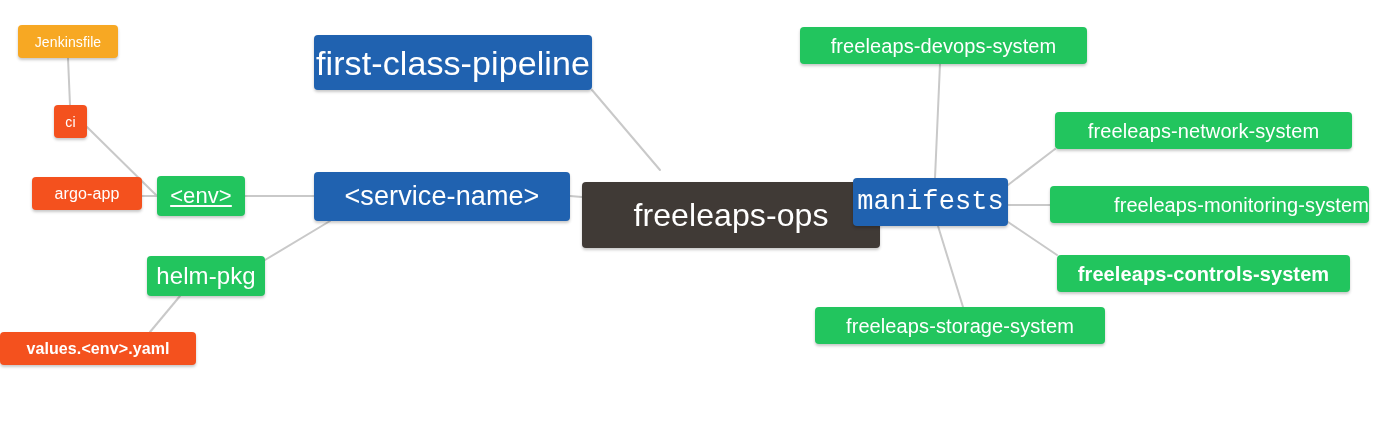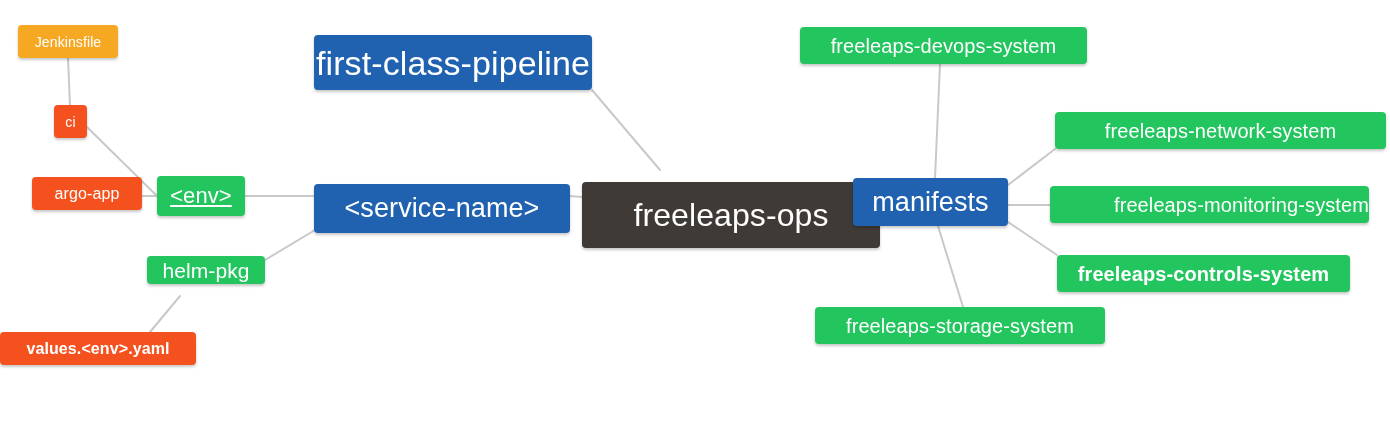--- a/index.html
+++ b/index.html
@@ -68,42 +68,42 @@
       </div>
       <div class="node" style="left: 54px; top: 105px; width: 33px; height: 33px; background: rgb(244, 81, 30); font-size: 14px;">
         <span class="node-label">ci</span>
       </div>
       <div class="node" style="left: 32px; top: 177px; width: 110px; height: 33px; background: rgb(244, 81, 30); font-size: 16px;">
         <span class="node-label">argo-app</span>
       </div>
       <div class="node" style="left: 157px; top: 176px; width: 88px; height: 40px; background: rgb(34, 197, 94); font-size: 22px; text-decoration: underline;">
         <span class="node-label">&lt;env&gt;</span>
       </div>
-      <div class="node" style="left: 147px; top: 256px; width: 118px; height: 28px; background: rgb(34, 197, 94); font-size: 21px;">
+      <div class="node" style="left: 147px; top: 256px; width: 118px; height: 40px; background: rgb(34, 197, 94); font-size: 24px;">
         <span class="node-label">helm-pkg</span>
       </div>
       <div class="node" style="left: 0; top: 332px; width: 196px; height: 33px; background: rgb(244, 81, 30); font-size: 16px; font-weight: bold;">
         <span class="node-label">values.&lt;env&gt;.yaml</span>
       </div>
       <div class="node" style="left: 314px; top: 35px; width: 278px; height: 55px; background: rgb(32, 98, 176); font-size: 34px; text-align: center;">
         <span class="node-label">first-class-pipeline</span>
       </div>
-      <div class="node" style="left: 314px; top: 184px; width: 256px; height: 49px; background: rgb(32, 98, 176); font-size: 27px;">
+      <div class="node" style="left: 314px; top: 172px; width: 256px; height: 49px; background: rgb(32, 98, 176); font-size: 27px;">
         <span class="node-label">&lt;service-name&gt;</span>
       </div>
       <div class="node" style="left: 582px; top: 182px; width: 298px; height: 66px; background: rgb(64, 58, 54); font-size: 32px;">
         <span class="node-label">freeleaps-ops</span>
       </div>
-      <div class="node" style="left: 853px; top: 178px; width: 155px; height: 48px; background: rgb(32, 98, 176); font-size: 27px;">
+      <div class="node" style="left: 853px; top: 178px; width: 155px; height: 48px; background: rgb(32, 98, 176); font-size: 27px; font-family: Liberation Mono, monospace;">
         <span class="node-label">manifests</span>
       </div>
       <div class="node" style="left: 800px; top: 27px; width: 287px; height: 37px; background: rgb(34, 197, 94); font-size: 20px;">
         <span class="node-label">freeleaps-devops-system</span>
       </div>
-      <div class="node" style="left: 1055px; top: 112px; width: 331px; height: 37px; background: rgb(34, 197, 94); font-size: 20px;">
+      <div class="node" style="left: 1055px; top: 112px; width: 297px; height: 37px; background: rgb(34, 197, 94); font-size: 20px;">
         <span class="node-label">freeleaps-network-system</span>
       </div>
       <div class="node" style="left: 1050px; top: 186px; width: 319px; height: 37px; background: rgb(34, 197, 94); font-size: 20px; justify-content: flex-end;">
         <span class="node-label">freeleaps-monitoring-system</span>
       </div>
       <div class="node" style="left: 1057px; top: 255px; width: 293px; height: 37px; background: rgb(34, 197, 94); font-size: 20px; font-weight: bold;">
         <span class="node-label">freeleaps-controls-system</span>
       </div>
       <div class="node" style="left: 815px; top: 307px; width: 290px; height: 37px; background: rgb(34, 197, 94); font-size: 20px;">
         <span class="node-label">freeleaps-storage-system</span>

